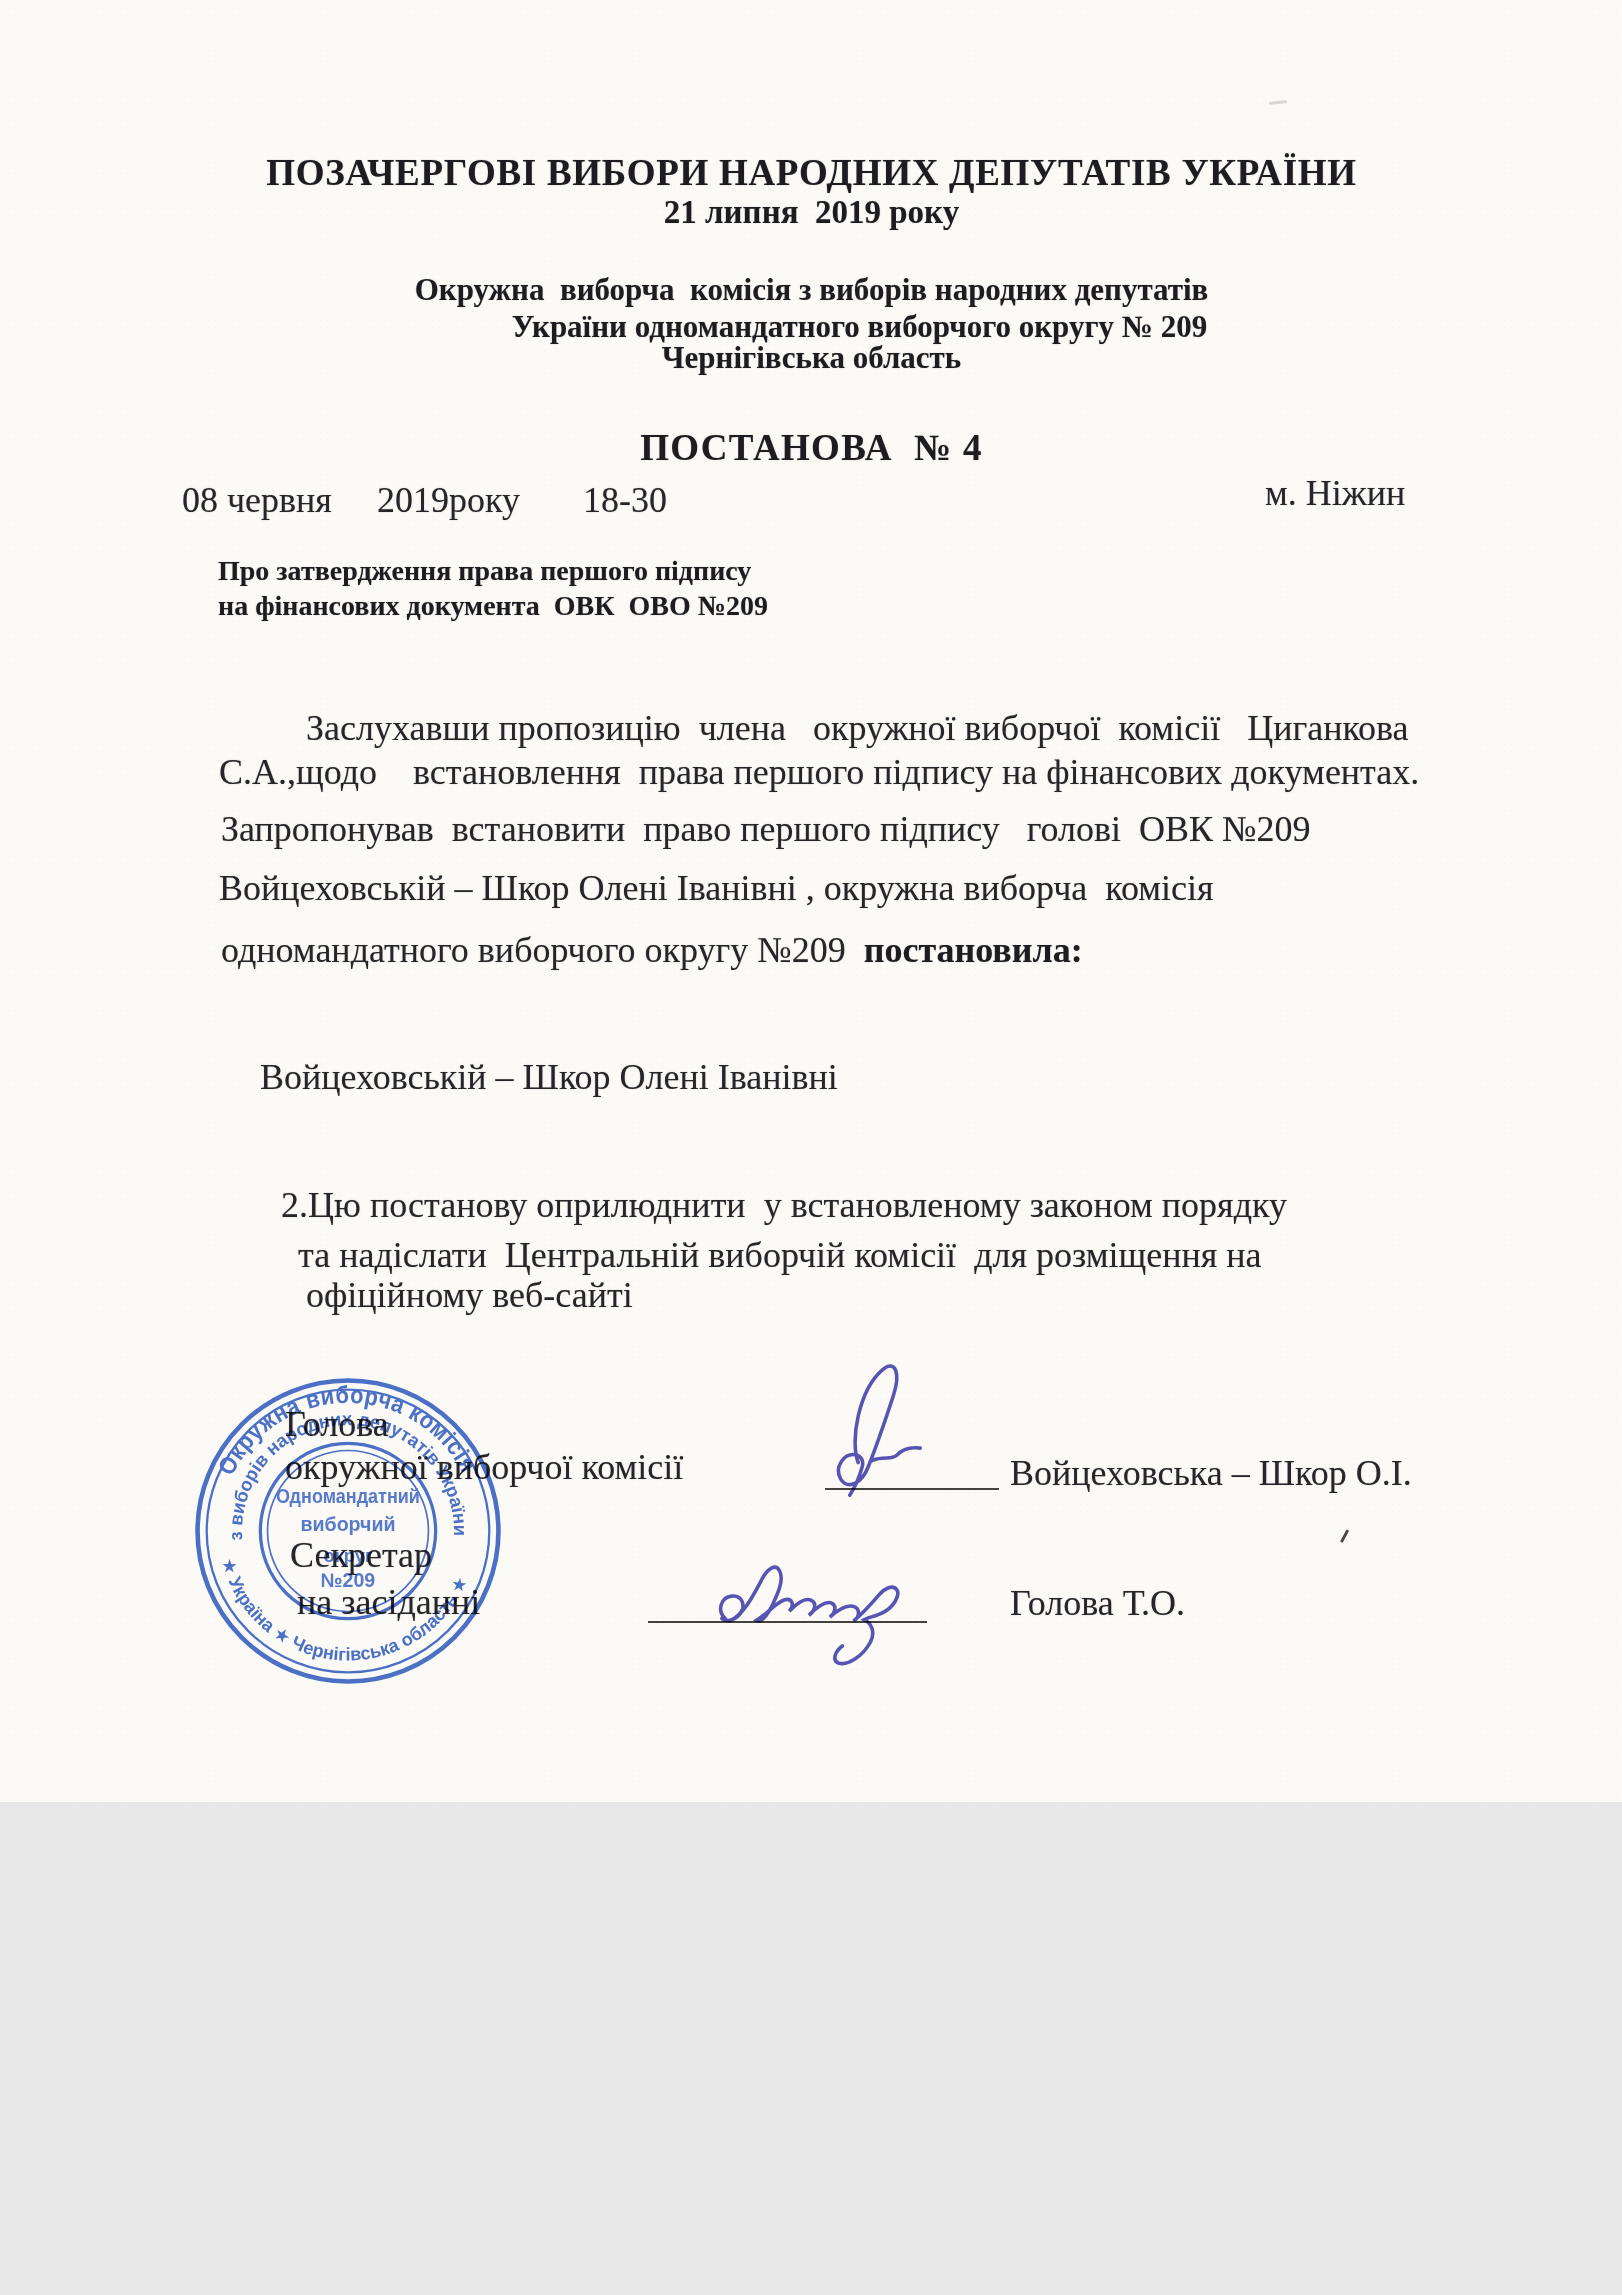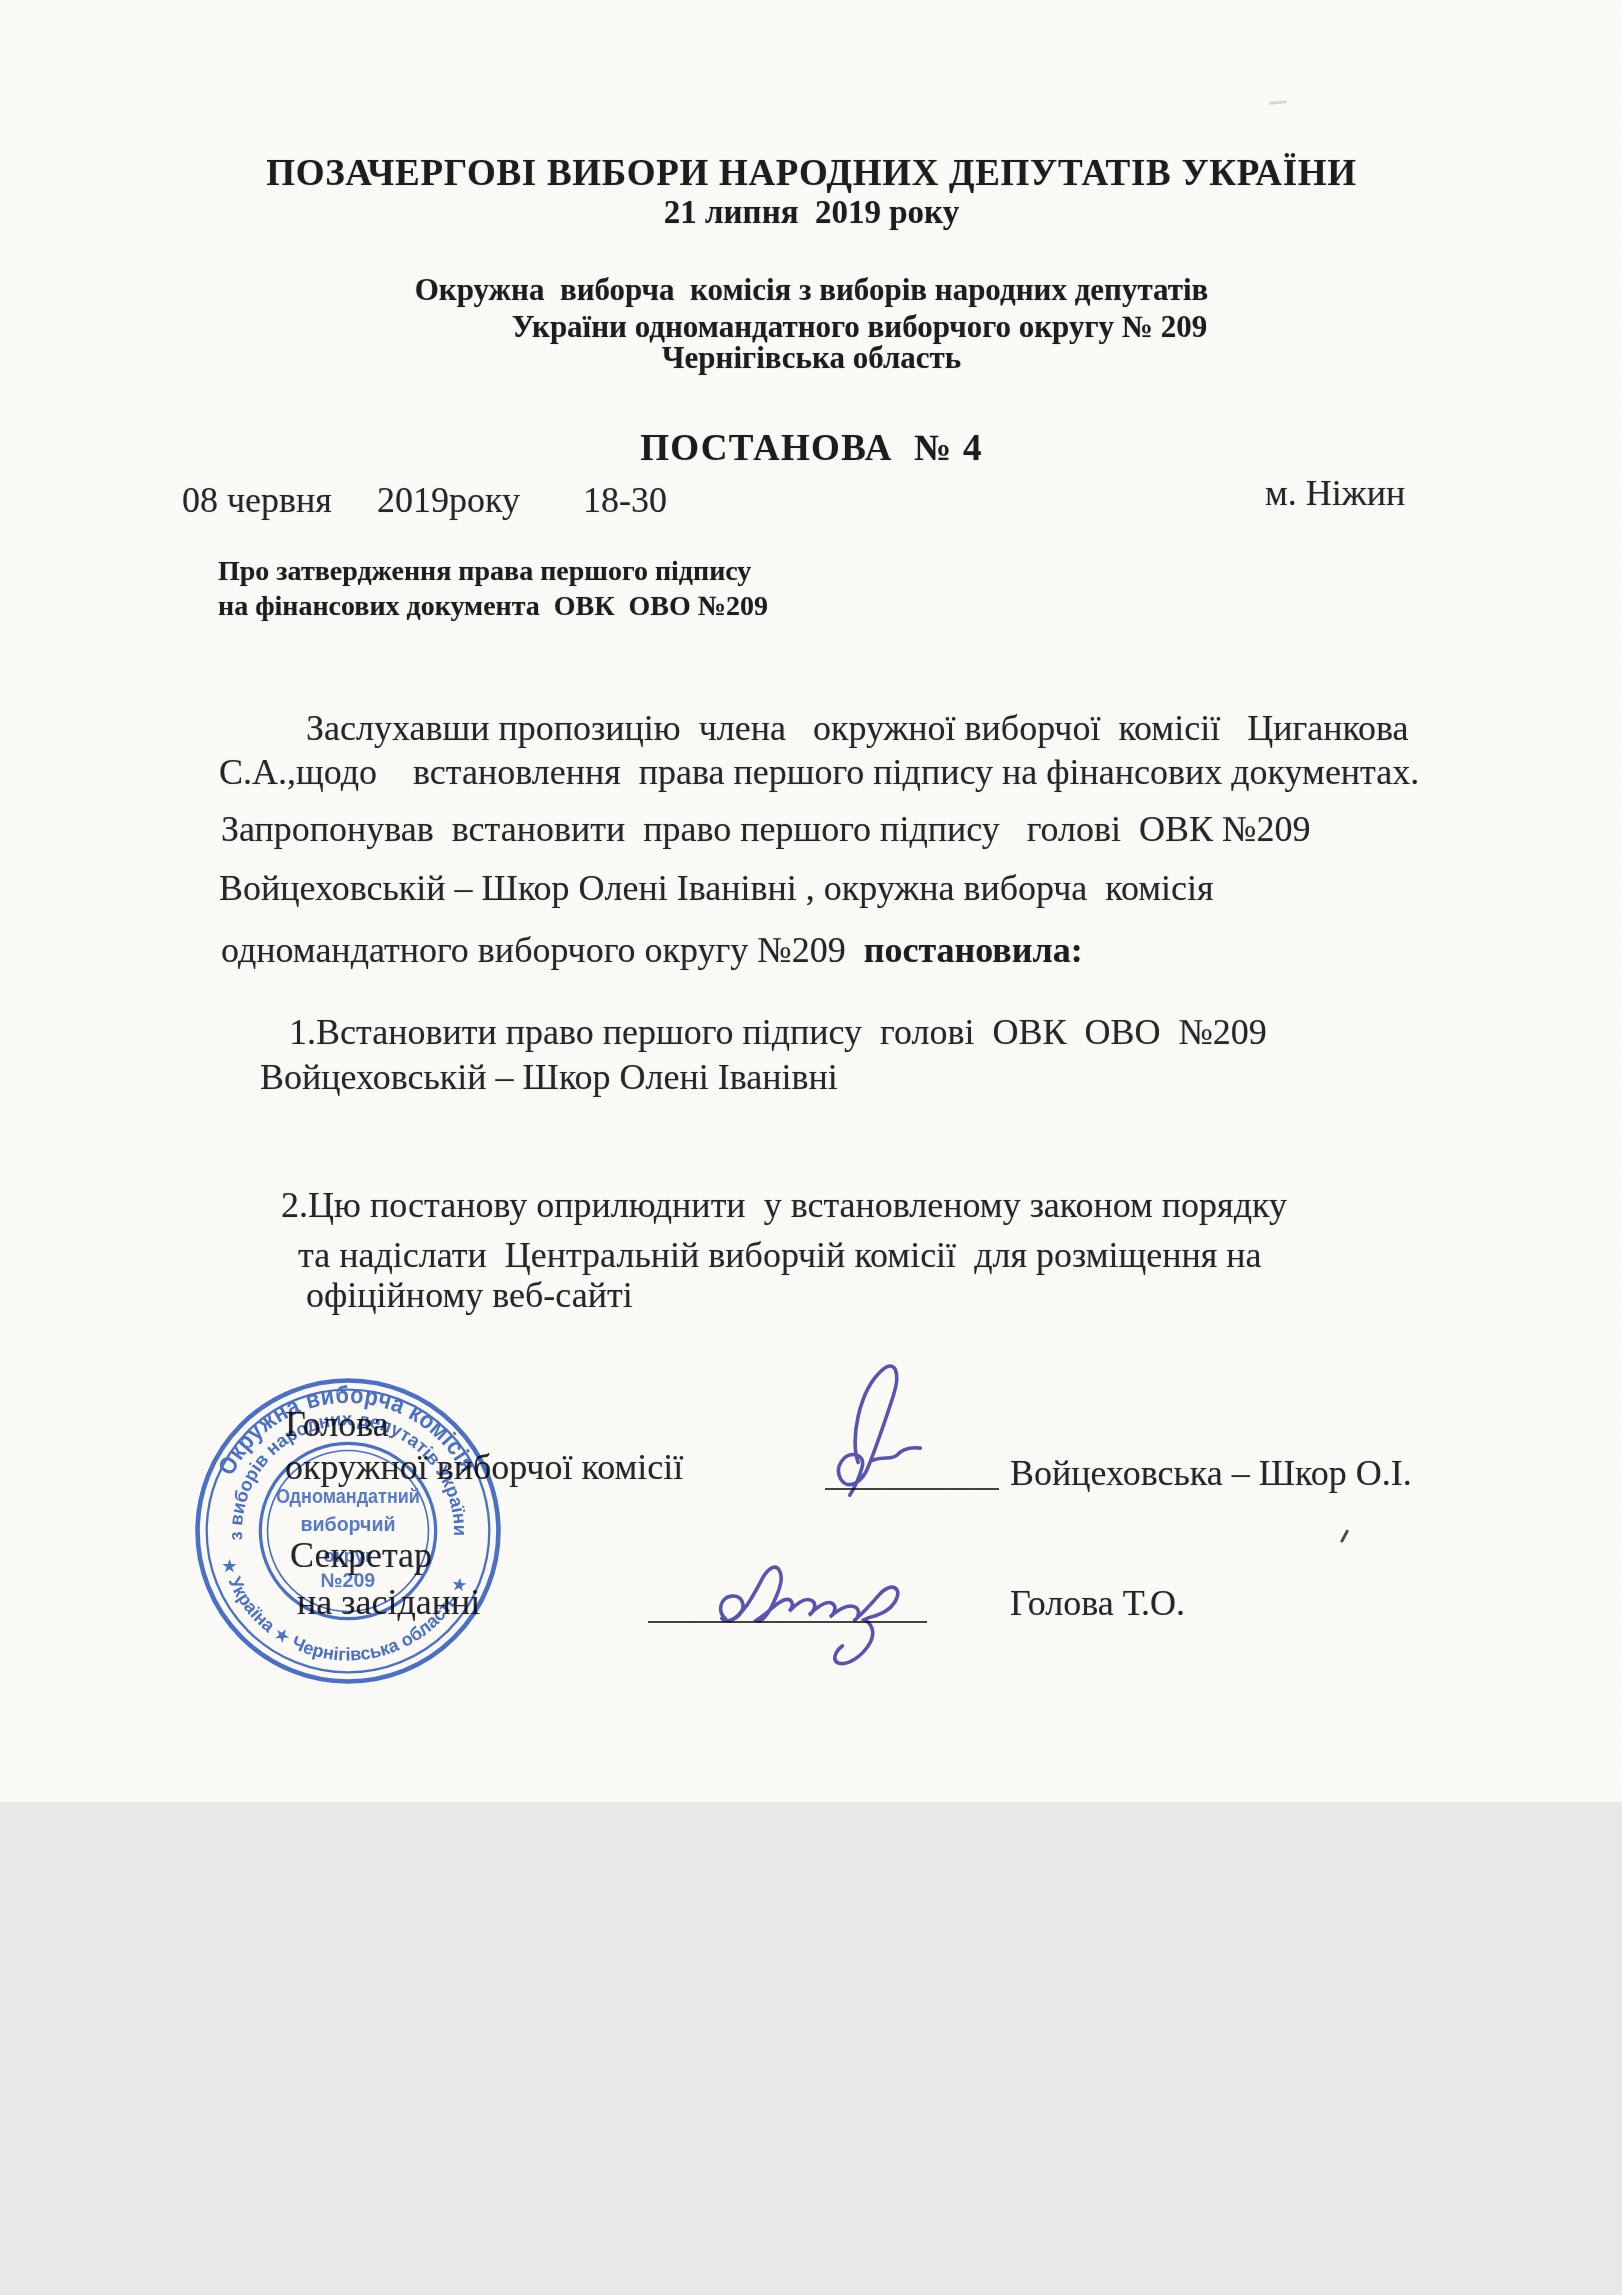--- a/index.html
+++ b/index.html
@@ -51,21 +51,20 @@
   <div class="abs b soft small-b" style="left:182px;top:591px;">на фінансових документа  ОВК  ОВО №209</div>
 
   <div>
     <div class="abs soft body-txt" style="left:306px;top:710px;">Заслухавши пропозицію  члена   окружної виборчої  комісії   Циганкова</div>
     <div class="abs soft body-txt" style="left:219px;top:754px;">С.А.,щодо    встановлення  права першого підпису на фінансових документах.</div>
     <div class="abs soft body-txt" style="left:221px;top:811px;">Запропонував  встановити  право першого підпису   голові  ОВК №209</div>
     <div class="abs soft body-txt" style="left:219px;top:870px;">Войцеховській – Шкор Олені Іванівні , окружна виборча  комісія</div>
     <div class="abs soft body-txt" style="left:221px;top:932px;"><span>одномандатного виборчого округу №209  </span><span class="b">постановила:</span></div>
   </div>
 
-  <div class="abs soft body-txt" style="left:289px;top:1014px;">1.Встановити право першого підпису  голові  ОВК  ОВО  №209</div>
   <div class="abs soft body-txt" style="left:260px;top:1059px;">Войцеховській – Шкор Олені Іванівні</div>
 
   <div class="abs soft body-txt" style="left:281px;top:1187px;">2.Цю постанову оприлюднити  у встановленому законом порядку</div>
   <div class="abs soft body-txt" style="left:298px;top:1237px;">та надіслати  Центральній виборчій комісії  для розміщення на</div>
   <div class="abs soft body-txt" style="left:306px;top:1277px;">офіційному веб-сайті</div>
 
   <div class="abs soft body-txt" style="left:285px;top:1406px;">Голова</div>
   <div class="abs soft body-txt" style="left:285px;top:1449px;">окружної виборчої комісії</div>
   <div class="rule" style="left:825px;top:1488px;width:174px;"></div>
   <div class="abs soft body-txt" style="left:1010px;top:1455px;">Войцеховська – Шкор О.І.</div>

